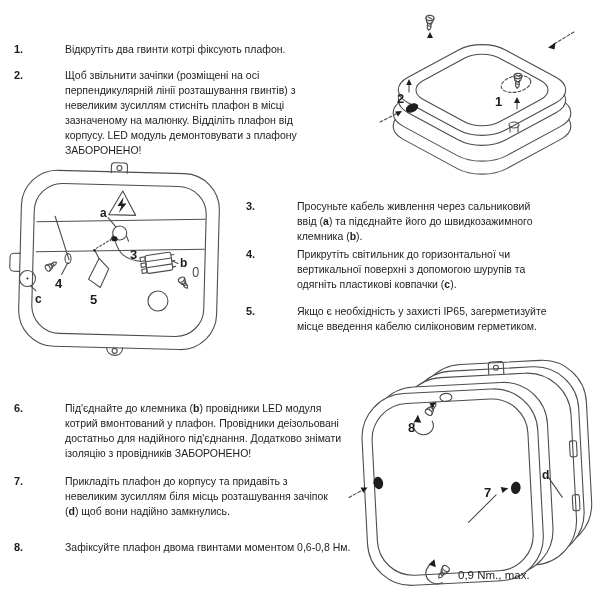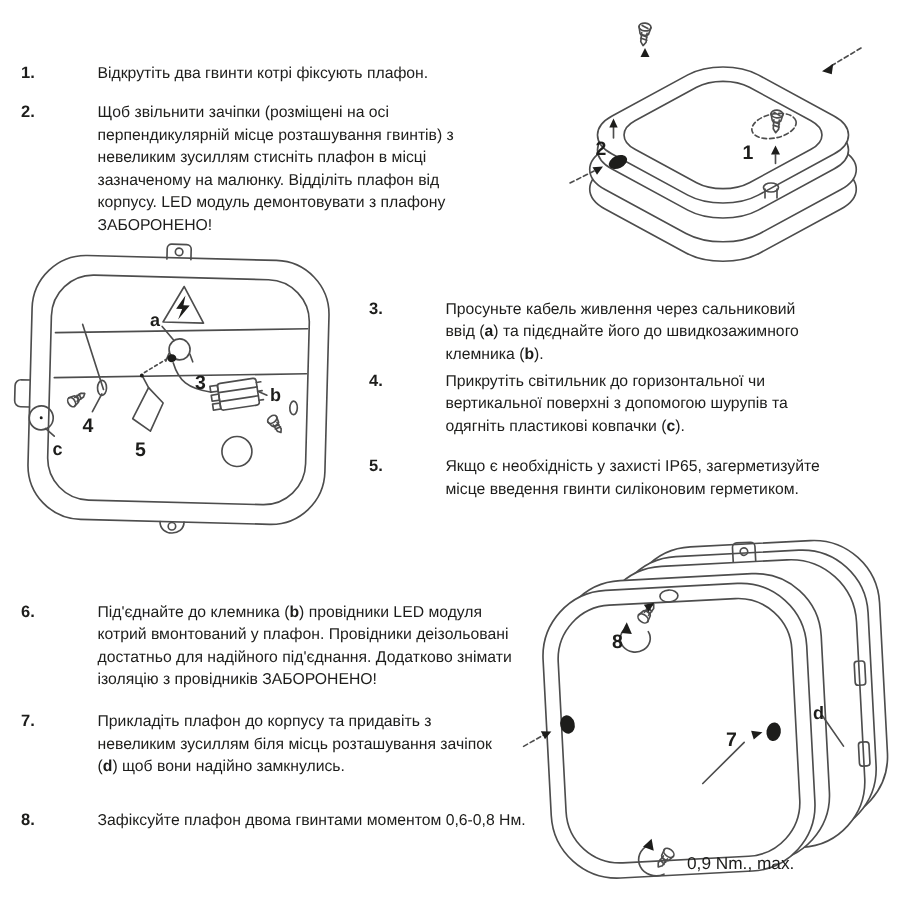--- a/index.html
+++ b/index.html
@@ -22,33 +22,33 @@
 <body>
 
 <div id="page">
 
   <div class="step" style="left:14px;top:42px;width:320px">
     <span class="num">1.</span>
     <span class="txt">Відкрутіть два гвинти котрі фіксують плафон.</span>
   </div>
   <div class="step" style="left:14px;top:68px;width:316px">
     <span class="num">2.</span>
-    <span class="txt">Щоб звільнити зачіпки (розміщені на осі перпендикулярній місце розташування гвинтів) з невеликим зусиллям стисніть плафон в місці зазначеному на малюнку. Відділіть плафон від корпусу. LED модуль демонтовувати з плафону ЗАБОРОНЕНО!</span>
+    <span class="txt">Щоб звільнити зачіпки (розміщені на осі перпендикулярній лінії розташування гвинтів) з невеликим зусиллям стисніть плафон в місці зазначеному на малюнку. Відділіть плафон від корпусу. LED модуль демонтовувати з плафону ЗАБОРОНЕНО!</span>
   </div>
   <div class="step" style="left:246px;top:199px;width:305px">
     <span class="num">3.</span>
     <span class="txt">Просуньте кабель живлення через сальниковий ввід (<b>a</b>) та підєднайте його до швидкозажимного клемника (<b>b</b>).</span>
   </div>
   <div class="step" style="left:246px;top:247px;width:305px">
     <span class="num">4.</span>
     <span class="txt">Прикрутіть світильник до горизонтальної чи вертикальної поверхні з допомогою шурупів та одягніть пластикові ковпачки (<b>c</b>).</span>
   </div>
   <div class="step" style="left:246px;top:304px;width:305px">
     <span class="num">5.</span>
-    <span class="txt">Якщо є необхідність у захисті IP65, загерметизуйте місце введення гвинти силіконовим герметиком.</span>
+    <span class="txt">Якщо є необхідність у захисті IP65, загерметизуйте місце введення кабелю силіконовим герметиком.</span>
   </div>
   <div class="step" style="left:14px;top:401px;width:330px">
     <span class="num">6.</span>
     <span class="txt">Під'єднайте до клемника (<b>b</b>) провідники LED модуля котрий вмонтований у плафон. Провідники деізольовані достатньо для надійного під'єднання. Додатково знімати ізоляцію з провідників ЗАБОРОНЕНО!</span>
   </div>
   <div class="step" style="left:14px;top:474px;width:325px">
     <span class="num">7.</span>
     <span class="txt">Прикладіть плафон до корпусу та придавіть з невеликим зусиллям біля місць розташування зачіпок (<b>d</b>) щоб вони надійно замкнулись.</span>
   </div>
   <div class="step" style="left:14px;top:540px;width:340px">

